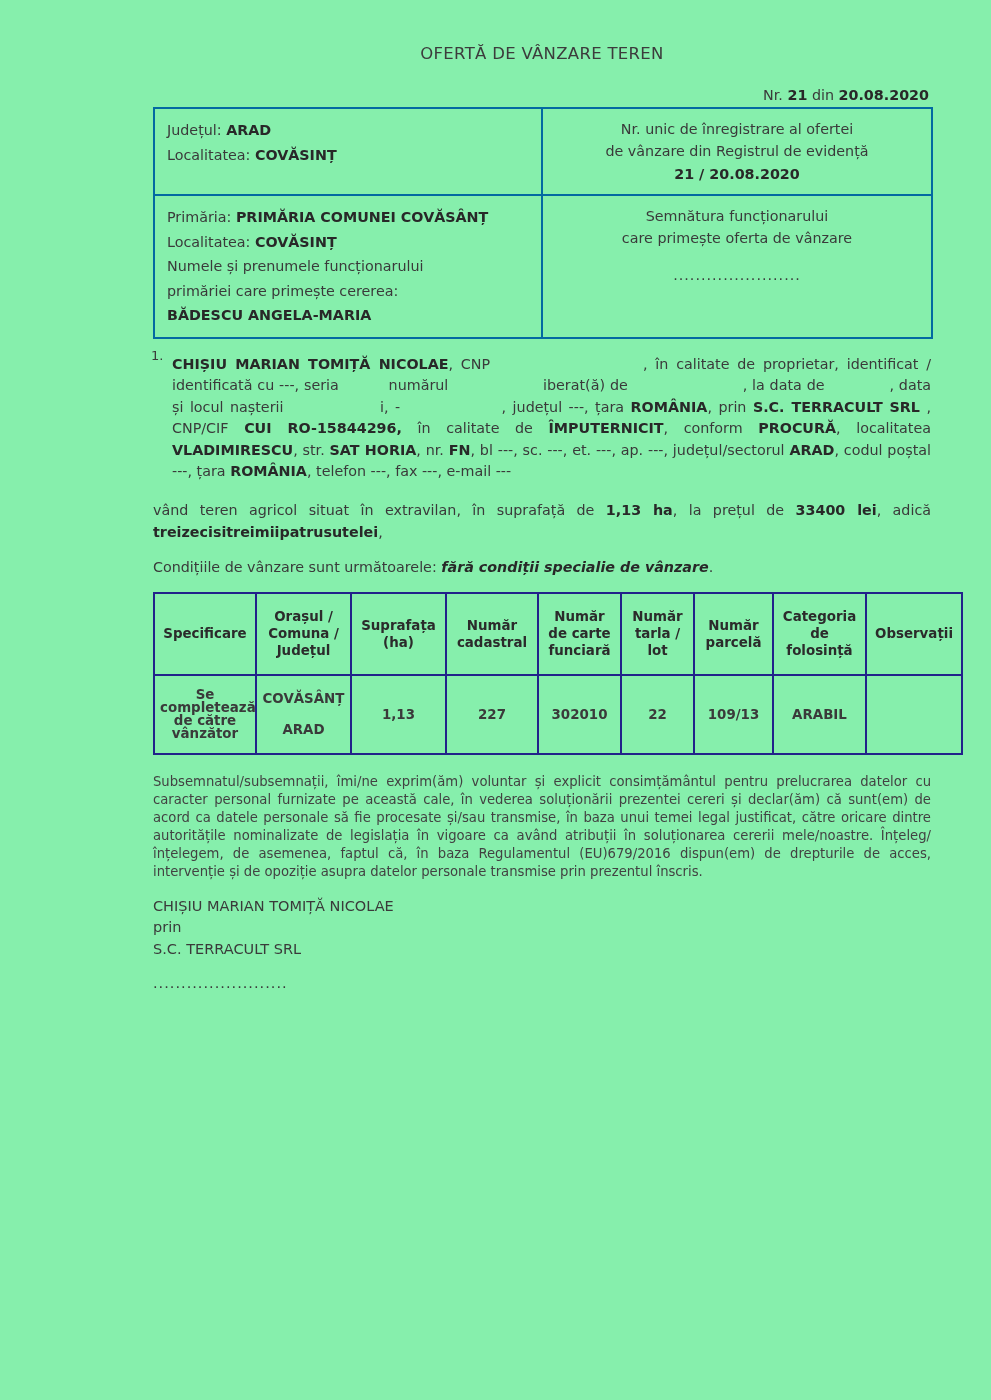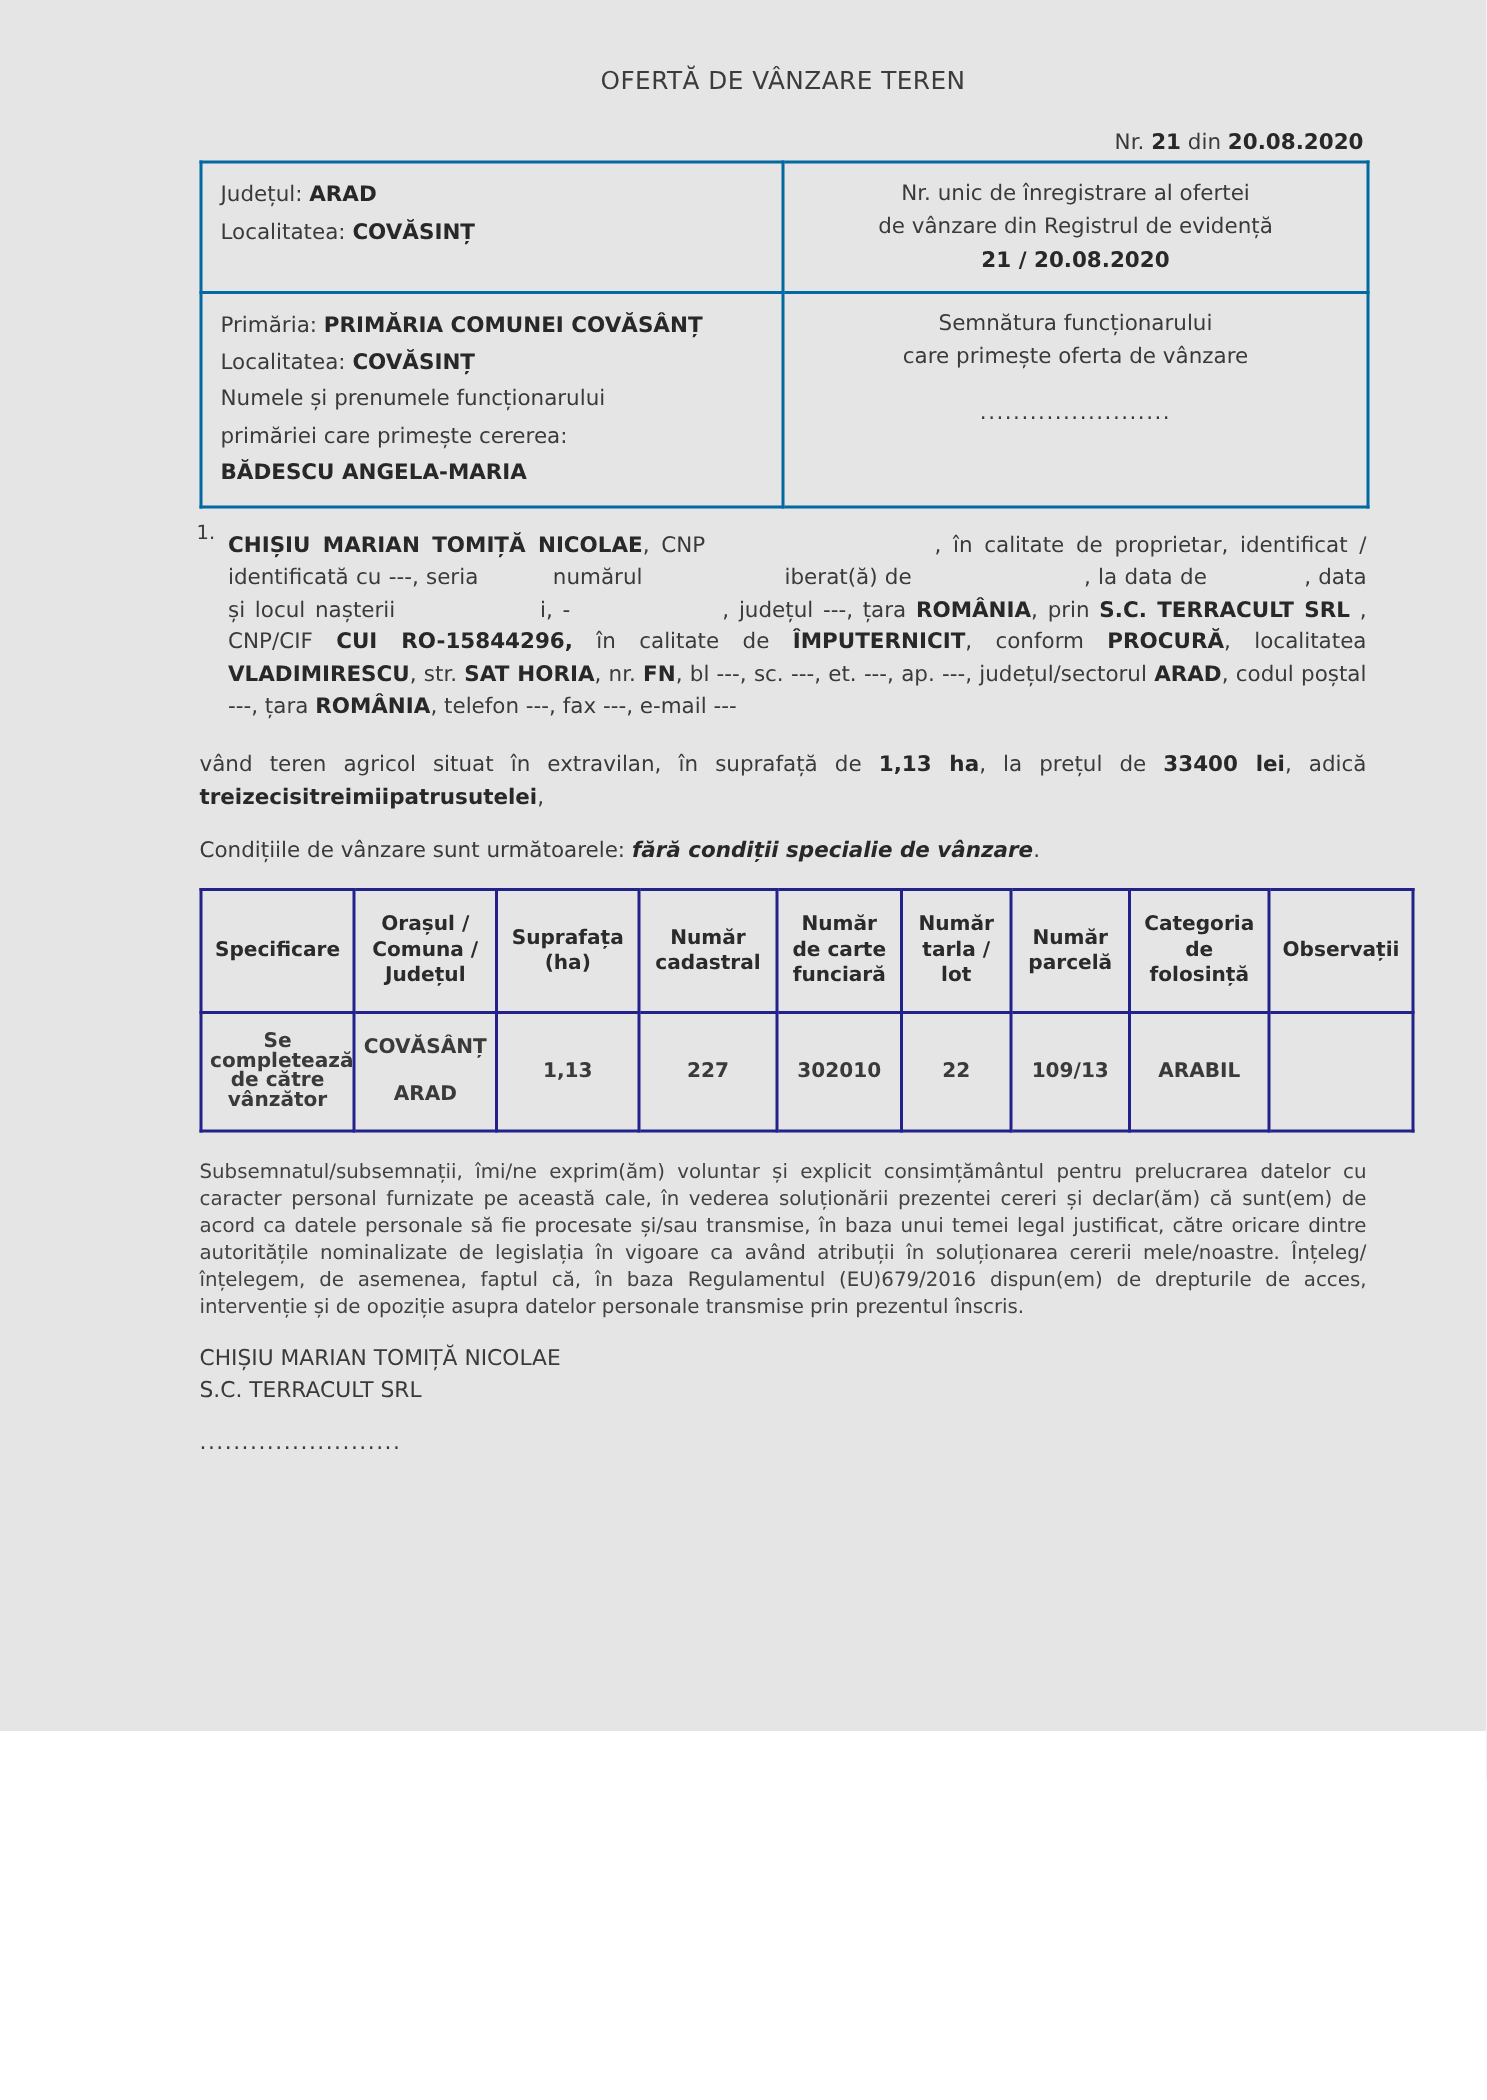--- a/index.html
+++ b/index.html
@@ -1,23 +1,24 @@
 <!DOCTYPE html>
 <html lang="ro"><head>
 <meta charset="utf-8">
 <style>
   * { margin: 0; padding: 0; box-sizing: border-box; }
   html, body { background: #ffffff; }
   body { font-family: "DejaVu Sans", "Liberation Sans", sans-serif; color: #3a3a3a; }
   .page {
     position: relative;
     width: 991px;
-    height: 1154px;
-    background: #e5e5e5;
+    height: 1400px;
+    background: #86efac;
     overflow: hidden;
+    padding-left: 20px;
   }
   .content {
     width: 778px;
     margin-left: 133px;
     padding-top: 44px;
     font-size: 14.3px;
   }
   .doc-title {
     text-align: center;
     font-size: 16.5px;
@@ -179,18 +180,19 @@
         <td class="bd">ARABIL</td>
         <td class="bd"></td>
       </tr>
       </tbody>
     </table>
 
     <p class="consent">Subsemnatul/subsemnații, îmi/ne exprim(ăm) voluntar și explicit consimțământul pentru prelucrarea datelor cu caracter personal furnizate pe această cale, în vederea soluționării prezentei cereri și declar(ăm) că sunt(em) de acord ca datele personale să fie procesate și/sau transmise, în baza unui temei legal justificat, către oricare dintre autoritățile nominalizate de legislația în vigoare ca având atribuții în soluționarea cererii mele/noastre. Înțeleg/înțelegem, de asemenea, faptul că, în baza Regulamentul (EU)679/2016 dispun(em) de drepturile de acces, intervenție și de opoziție asupra datelor personale transmise prin prezentul înscris.</p>
 
     <div class="signature">
       <div>CHIȘIU MARIAN TOMIȚĂ NICOLAE</div>
+      <div>prin</div>
       <div>S.C. TERRACULT SRL</div>
       <div class="dots2">........................</div>
     </div>
 
   </div>
 </div>
 
 </body></html>

